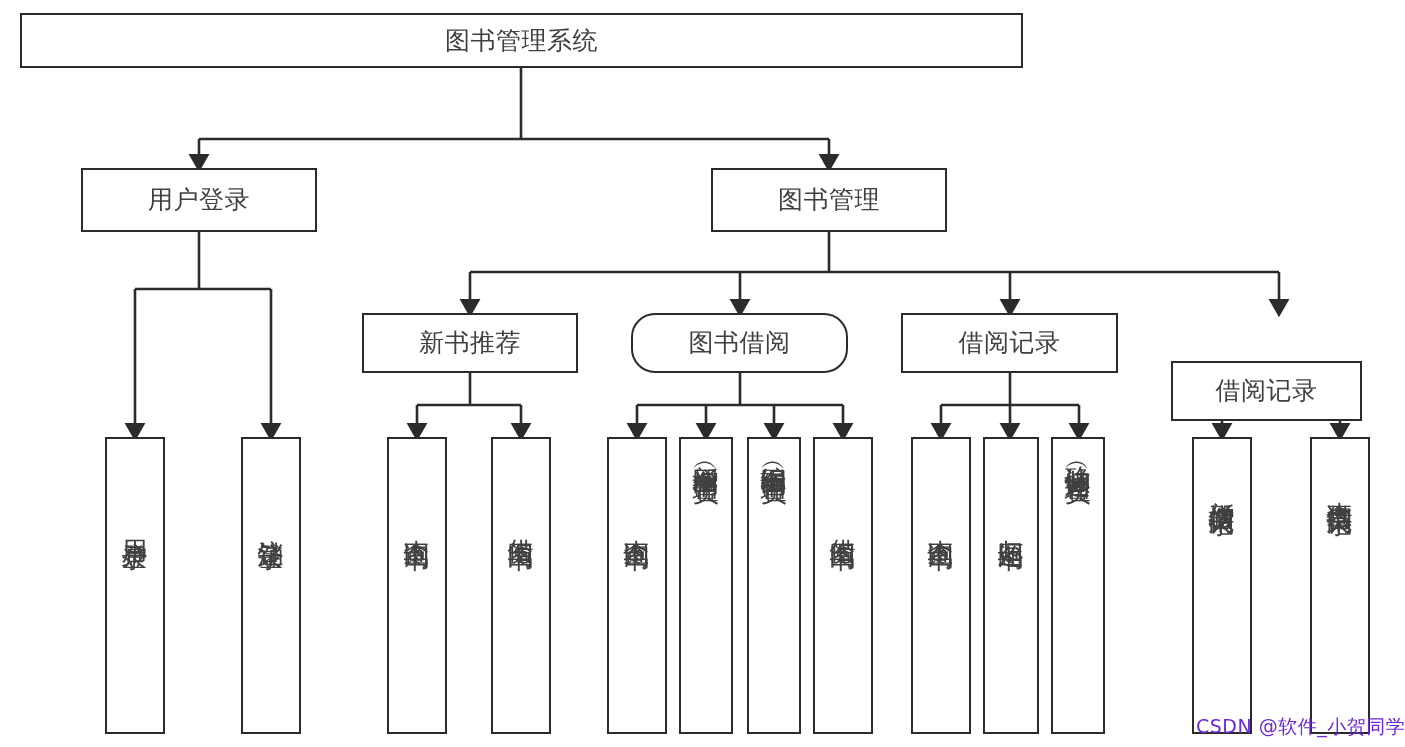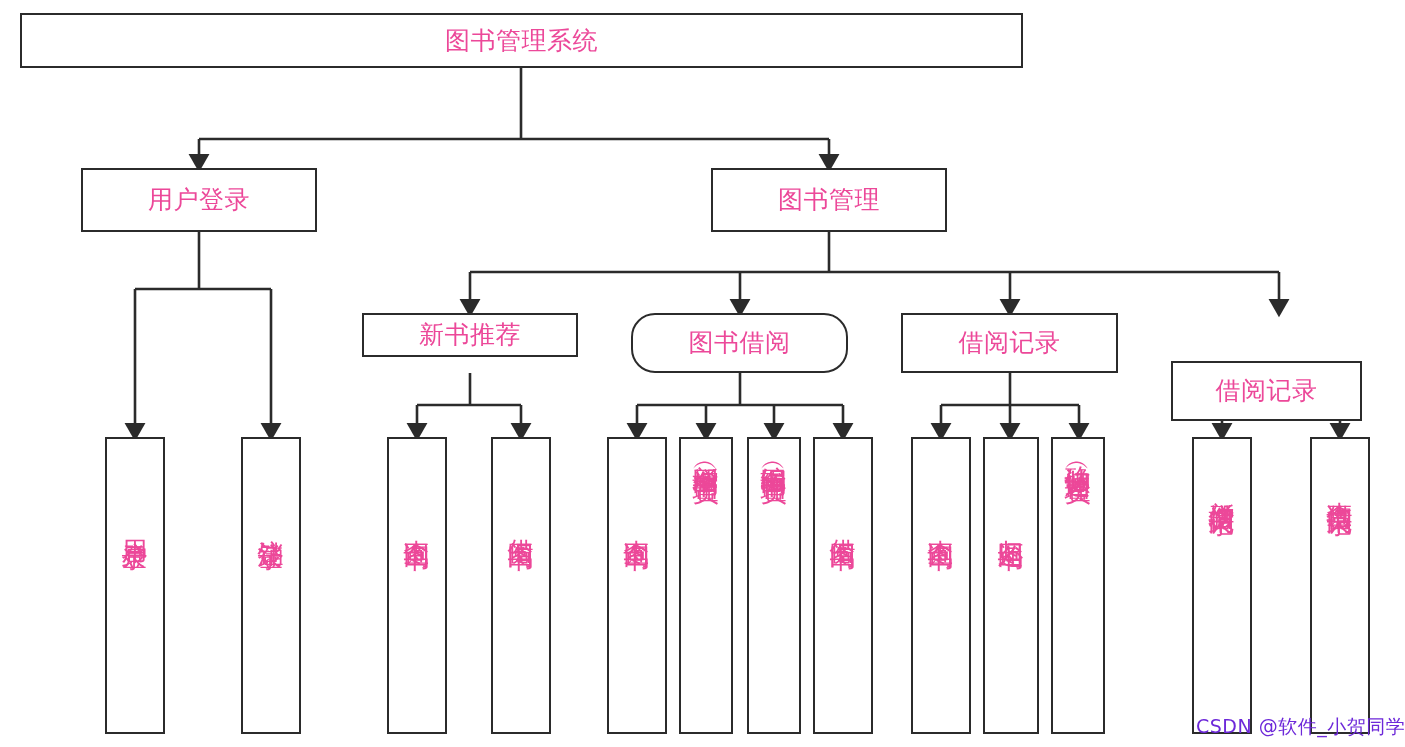--- a/index.html
+++ b/index.html
@@ -26,21 +26,21 @@
     pointer-events: none;
   }
   .node {
     position: absolute;
     box-sizing: border-box;
     border: 2.5px solid #2b2b2b;
     background: #ffffff;
     display: flex;
     align-items: center;
     justify-content: center;
-    color: #ec4899;
+    color: #404040;
   }
   .node-label {
     display: block;
     white-space: nowrap;
   }
   
   .node.horiz .node-label {
     font-size: 25px;
     line-height: 1.1;
     letter-spacing: 0.5px;
@@ -131,21 +131,21 @@
     <span class="node-label">图书管理系统</span>
   </div>
 
   <div class="node horiz" style="left:81px; top:168px; width:236px; height:64px;">
     <span class="node-label">用户登录</span>
   </div>
   <div class="node horiz" style="left:711px; top:168px; width:236px; height:64px;">
     <span class="node-label">图书管理</span>
   </div>
 
-  <div class="node horiz" style="left:362px; top:313px; width:216px; height:44px;">
+  <div class="node horiz" style="left:362px; top:313px; width:216px; height:60px;">
     <span class="node-label">新书推荐</span>
   </div>
   <div class="node horiz" style="left:631px; top:313px; width:217px; height:60px;border-radius:24px;">
     <span class="node-label">图书借阅</span>
   </div>
   <div class="node horiz" style="left:901px; top:313px; width:217px; height:60px;">
     <span class="node-label">借阅记录</span>
   </div>
   <div class="node horiz" style="left:1171px; top:313px; width:191px; height:60px;margin-top:48px;">
     <span class="node-label">借阅记录</span>

